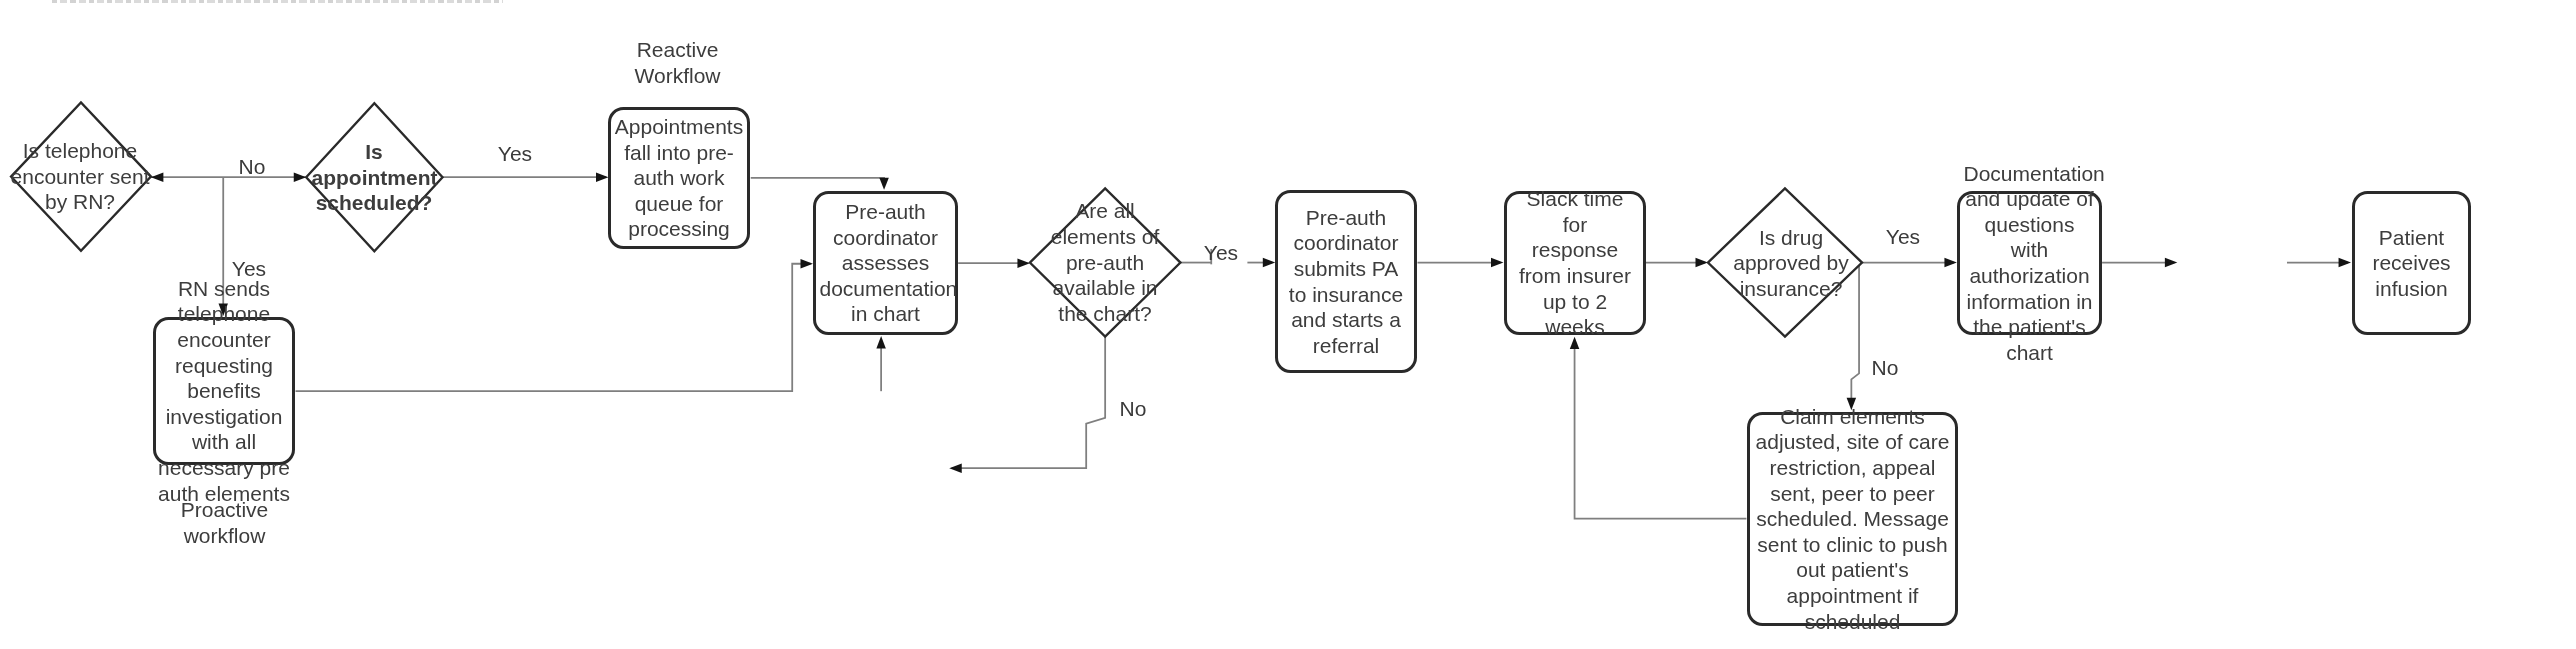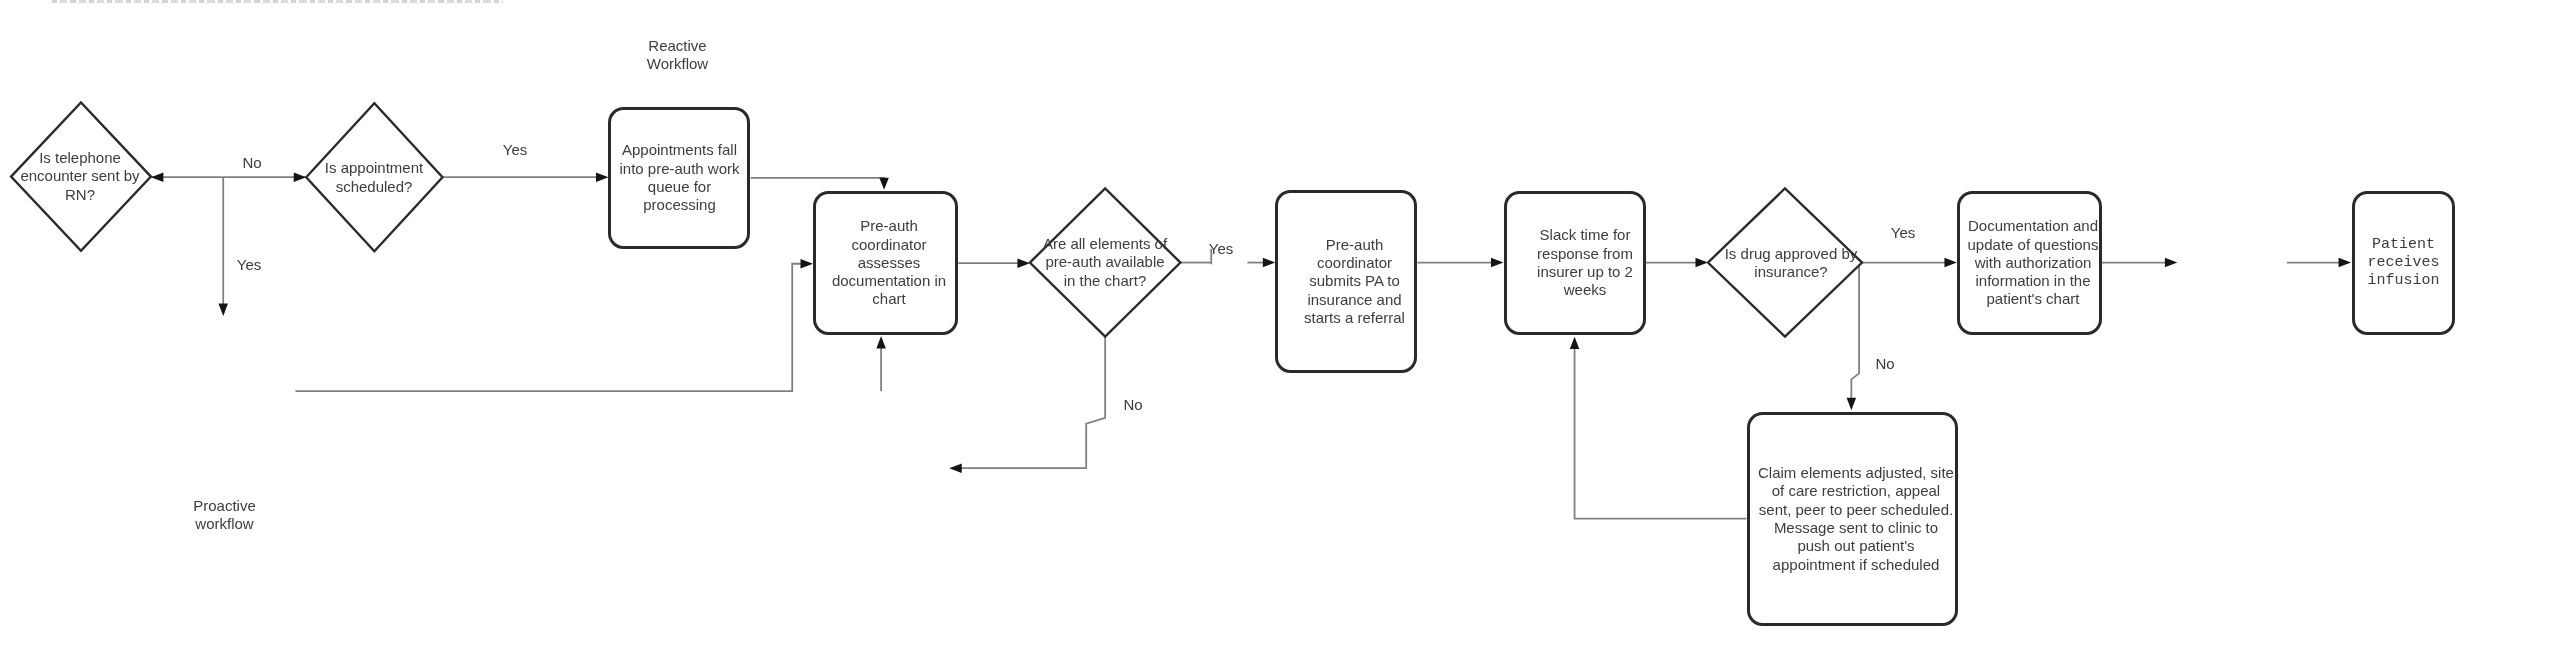--- a/index.html
+++ b/index.html
@@ -8,24 +8,24 @@
     font-family: "Liberation Sans", "DejaVu Sans", sans-serif;
     color: #3d3d3d;
   }
   .canvas { position: absolute; inset: 0; }
   svg.edges { position: absolute; left: 0; top: 0; width: 2576px; height: 649px; }
 
   
   .pbox {
     position: absolute; box-sizing: border-box;
     background: #ffffff; border: 3px solid #2a2a2a; border-radius: 15.4px;
-    display: flex; align-items: center; justify-content: flex-end;
+    display: flex; align-items: center; justify-content: center;
   }
   .pbox .label, .dlabel, .edge-label, .annotation {
-    font-size: 15px; line-height: 1.22; text-align: center; color: #3d3d3d;
+    font-size: 21px; line-height: 1.22; text-align: center; color: #3d3d3d;
   }
   .pbox .label { overflow: visible; }
 
   
   .dlabel {
     position: absolute; display: flex; align-items: center; justify-content: center;
   }
 
   .edge-label { position: absolute; color: #3a3a3a; }
   .annotation { position: absolute; white-space: pre-line; }
@@ -118,54 +118,57 @@
       <polygon points="17,298 135,173 253,298 135,423"></polygon>
       <polygon points="515,299 630,174 745,299 630,424"></polygon>
       <polygon points="1736,443 1863,318 1990,443 1863,568"></polygon>
       <polygon points="2880,443 3010,318 3140,443 3010,568"></polygon>
     </g>
   </svg>
 
   <div class="dlabel" style="left:-6px; top:141px; width:172px; height:71px;">
     <span style="max-width:145px;">Is telephone encounter sent by RN?</span>
   </div>
-  <div class="dlabel" style="left:304px; top:154px; width:140px; height:47px;">
+  <div class="dlabel" style="left:304px; top:154px; width:140px; height:47px;font-weight:bold;">
     <span style="max-width:125px;">Is appointment scheduled?</span>
   </div>
   <div class="dlabel" style="left:1031px; top:224px; width:148px; height:77px;">
     <span style="max-width:134px;">Are all elements of pre-auth available in the chart?</span>
   </div>
   <div class="dlabel" style="left:1708px; top:242px; width:154px; height:42px;justify-content:flex-end;">
     <span style="max-width:142px;">Is drug approved by insurance?</span>
   </div>
 
   <div class="pbox" style="left:608px; top:107px; width:142px; height:142px;">
     <span class="label w-appointments">Appointments fall into  pre-auth work queue for processing</span>
   </div>
 
+  <div class="pbox" style="left:153px; top:317px; width:142px; height:148px;">
+    <span class="label w-rn">RN sends telephone encounter requesting benefits investigation with all necessary pre auth elements</span>
+  </div>
 
   <div class="pbox" style="left:813px; top:191px; width:145px; height:144px;">
     <span class="label w-assess">Pre-auth coordinator assesses documentation in chart</span>
   </div>
 
 
   <div class="pbox" style="left:1275px; top:190px; width:142px; height:183px;">
     <span class="label w-submits">Pre-auth coordinator submits PA to insurance and starts a referral</span>
   </div>
 
   <div class="pbox" style="left:1504px; top:191px; width:142px; height:144px;">
     <span class="label w-slack">Slack time for response from insurer up to 2 weeks</span>
   </div>
 
   <div class="pbox" style="left:1957px; top:191px; width:145px; height:144px;">
     <span class="label w-documentation">Documentation and update of questions with authorization information in the patient's chart</span>
   </div>
 
 
-  <div class="pbox" style="left:2352px; top:191px; width:103px; height:144px;font-family:Liberation Mono, monospace;">
+  <div class="pbox" style="left:2352px; top:191px; width:119px; height:144px;">
     <span class="label w-infusion">Patient receives infusion</span>
   </div>
 
   <div class="pbox" style="left:1747px; top:412px; width:211px; height:214px;">
     <span class="label w-claim">Claim elements adjusted, site of care restriction, appeal sent, peer to peer scheduled. Message sent to clinic to push out patient's appointment if scheduled</span>
   </div>
 
   <div class="annotation" style="left:618px; top:37px; width:119px;">Reactive
 Workflow</div>
   <div class="annotation" style="left:165px; top:497px; width:119px;">Proactive

